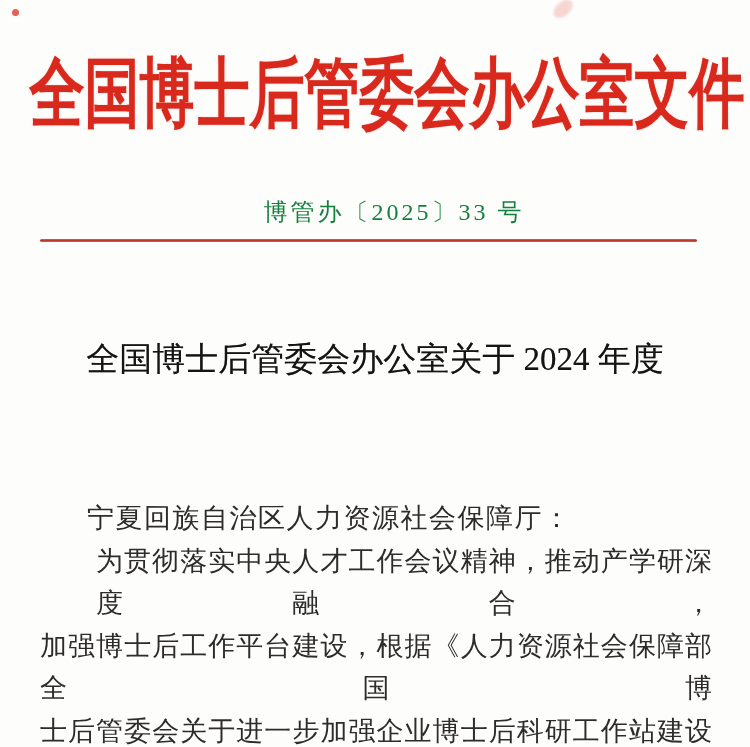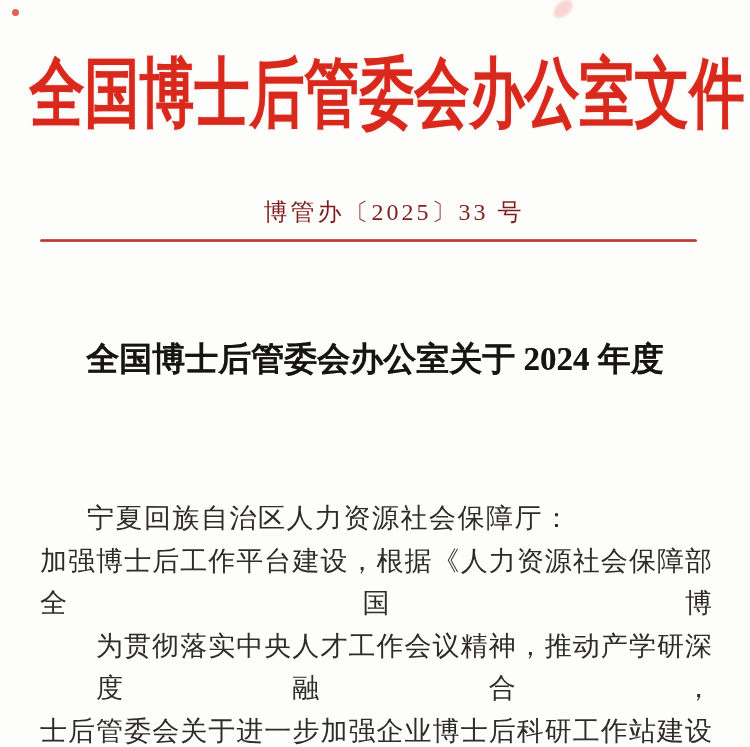--- a/index.html
+++ b/index.html
@@ -54,42 +54,42 @@
   }
   
   .doc-number {
     position: absolute;
     top: 196px;
     left: 0;
     width: 100%;
     text-align: center;
     font-size: 24px;
     letter-spacing: 3px;
-    color: #7f1d1d;
+    color: #15803d;
     padding-left: 38px;
   }
   
   .red-divider {
     position: absolute;
     top: 239px;
     left: 40px;
     width: 657px;
     height: 3px;
     background: linear-gradient(#d46560, #b9332c 55%, #d46560);
     border-radius: 2px;
   }
   
   .doc-title {
     position: absolute;
     top: 331px;
     left: 0;
     width: 100%;
     text-align: center;
     font-size: 33px;
-    font-weight: bold;
+    font-weight: normal;
     color: #161514;
     line-height: 56px;
     letter-spacing: 0px;
     text-shadow: 0 0 .5px rgba(0,0,0,.5);
   }
   
   .doc-body {
     position: absolute;
     top: 497px;
     left: 40px;
@@ -127,19 +127,19 @@
   <div class="doc-number">博管办〔2025〕33 号</div>
 
   <div class="red-divider"></div>
 
   <div class="doc-title">
     <div>全国博士后管委会办公室关于 2024 年度</div>
   </div>
 
   <div class="doc-body">
     <div class="salutation">宁夏回族自治区人力资源社会保障厅：</div>
+    <div class="body-line indent">为贯彻落实中央人才工作会议精神，推动产学研深度融合，</div>
     <div class="body-line">加强博士后工作平台建设，根据《人力资源社会保障部 全国博</div>
-    <div class="body-line indent">为贯彻落实中央人才工作会议精神，推动产学研深度融合，</div>
     <div class="body-line">士后管委会关于进一步加强企业博士后科研工作站建设的通知》</div>
 
   </div>
 
 </div>
 
 </body></html>

